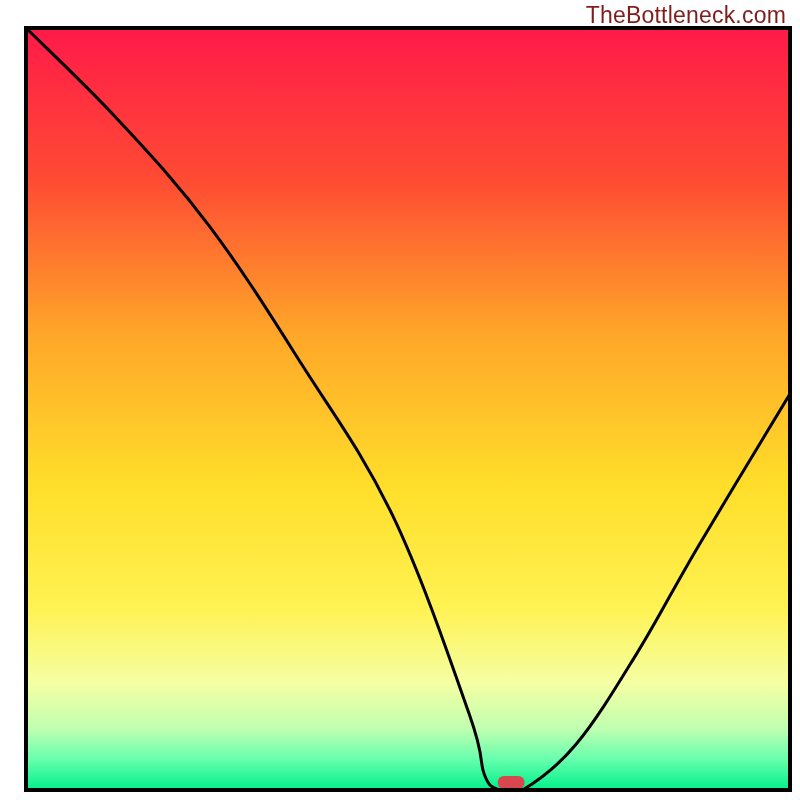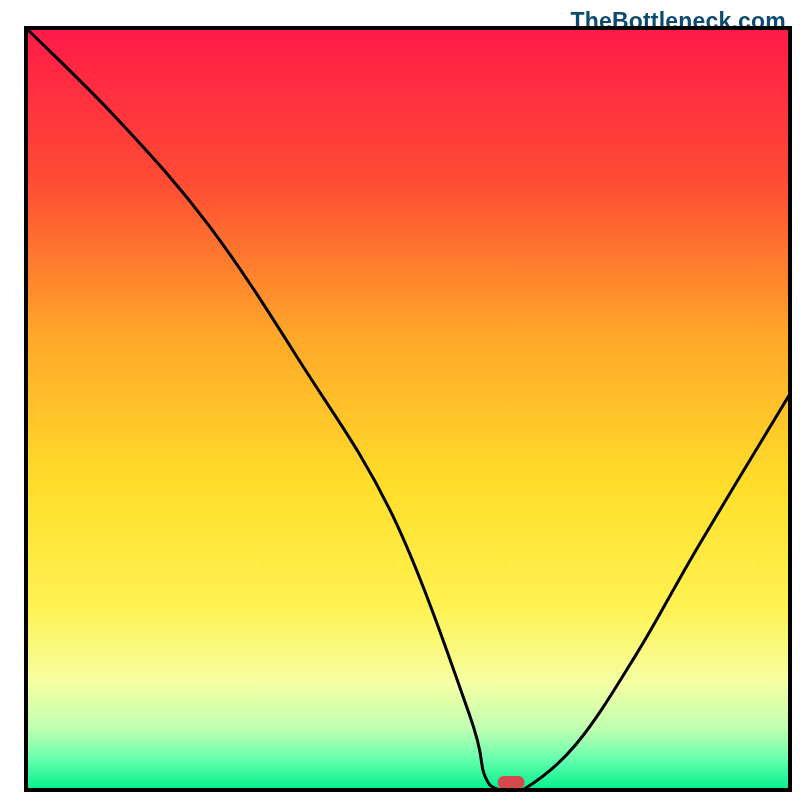--- a/index.html
+++ b/index.html
@@ -10,25 +10,25 @@
     background: #ffffff;
     font-family: Arial, Helvetica, sans-serif;
   }
   .stage {
     position: relative;
     width: 800px;
     height: 800px;
   }
   .watermark {
     position: absolute;
-    top: 8px;
+    top: 2px;
     right: 14px;
-    color: #0c4a6e;
+    color: #7f1d1d;
     font-size: 23px;
-    font-weight: 700;
+    font-weight: 400;
     letter-spacing: 0.2px;
   }
   svg.chart {
     position: absolute;
     left: 0;
     top: 0;
   }
 </style>
 </head>
 <body>

